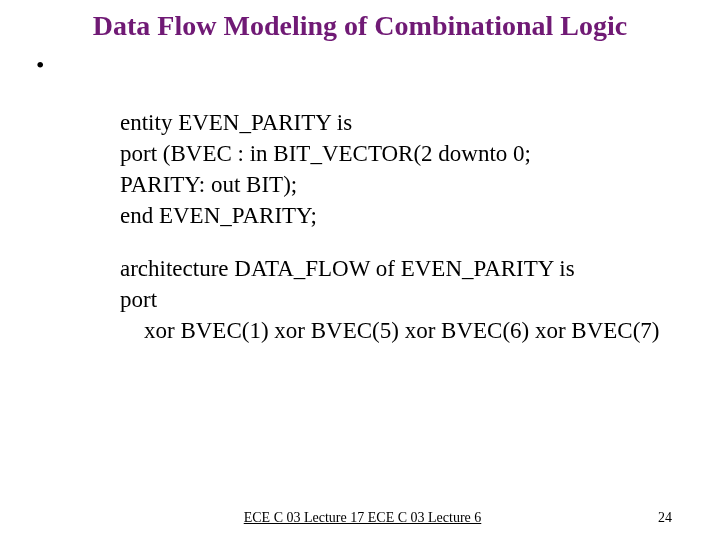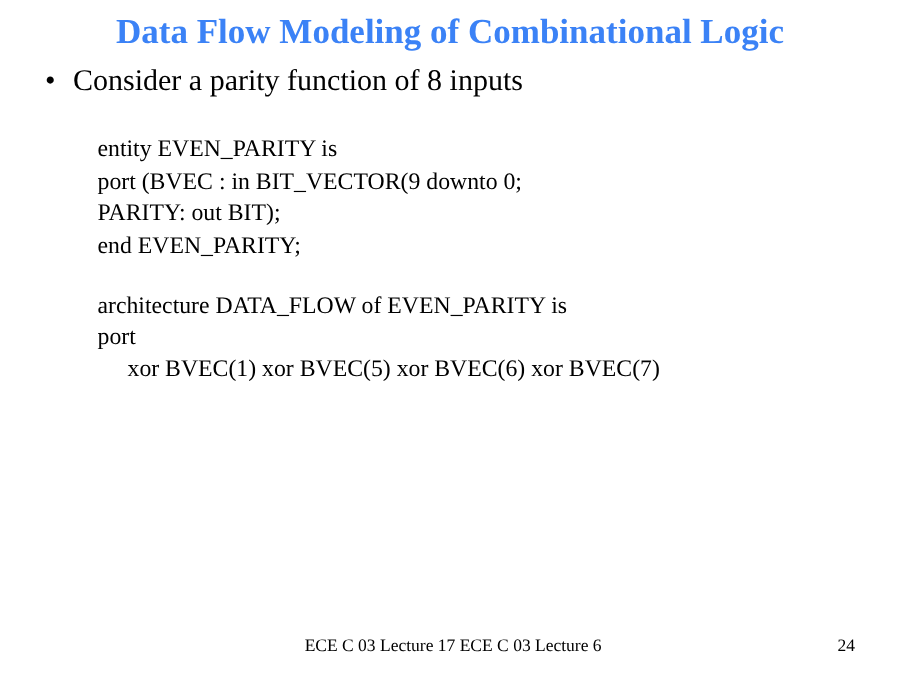--- a/index.html
+++ b/index.html
@@ -1,41 +1,40 @@
 <!DOCTYPE html>
 <html><head>
 <meta charset="utf-8">
 <style>
   * { margin: 0; padding: 0; box-sizing: border-box; }
   html, body { width: 720px; height: 540px; background: #fff; font-family: "Times New Roman", Times, serif; color: #000; }
   .slide { width: 720px; height: 540px; position: relative; padding: 10px 30px 0 30px; }
-  .title { color: #3b82f6; font-size: 28px; text-align: center; line-height: 1.15; margin: 0 40px 10px 40px; }
+  .title { color: #701a75; font-size: 28px; text-align: center; line-height: 1.15; margin: 0 40px 10px 40px; }
   .bullet-row { display: flex; align-items: flex-start; font-size: 24px; margin-bottom: 28px; }
   .bullet-marker { margin: 0 14px 0 6px; }
-  .block { margin-left: 48px; font-size: 19px; line-height: 1.35; margin-bottom: 22px; font-family: Liberation Serif, serif; }
+  .block { margin-left: 90px; font-size: 23px; line-height: 1.35; margin-bottom: 22px; font-family: Liberation Serif, serif; }
   .block .line { white-space: pre; }
   .indent { padding-left: 24px; }
-  .footer-center { position: absolute; bottom: 14px; left: 5px; right: 0; text-align: center; font-size: 14px; }
-  .footer-right { position: absolute; bottom: 14px; right: 36px; font-size: 14px; }
+  .footer-center { position: absolute; bottom: 14px; left: 5px; right: 0; text-align: center; font-size: 14px; text-decoration: underline; }
+  .footer-right { position: absolute; bottom: 14px; right: 48px; font-size: 14px; }
 </style>
 </head>
 <body>
 
 <div class="slide">
 
   <h1 class="title">Data Flow Modeling of Combinational Logic</h1>
 
   <div class="bullet-row">
     <span class="bullet-marker">•</span>
-    <span>Consider a parity function of 8 inputs</span>
   </div>
 
   <div class="block">
     <div class="line">entity EVEN_PARITY is</div>
-    <div class="line">port (BVEC : in BIT_VECTOR(9 downto 0;</div>
+    <div class="line">port (BVEC : in BIT_VECTOR(2 downto 0;</div>
     <div class="line">PARITY: out BIT);</div>
     <div class="line">end EVEN_PARITY;</div>
   </div>
 
   <div class="block">
     <div class="line">architecture DATA_FLOW of EVEN_PARITY is</div>
     <div class="line">port</div>
     <div class="line indent">xor BVEC(1) xor BVEC(5) xor BVEC(6) xor BVEC(7)</div>
   </div>
 

